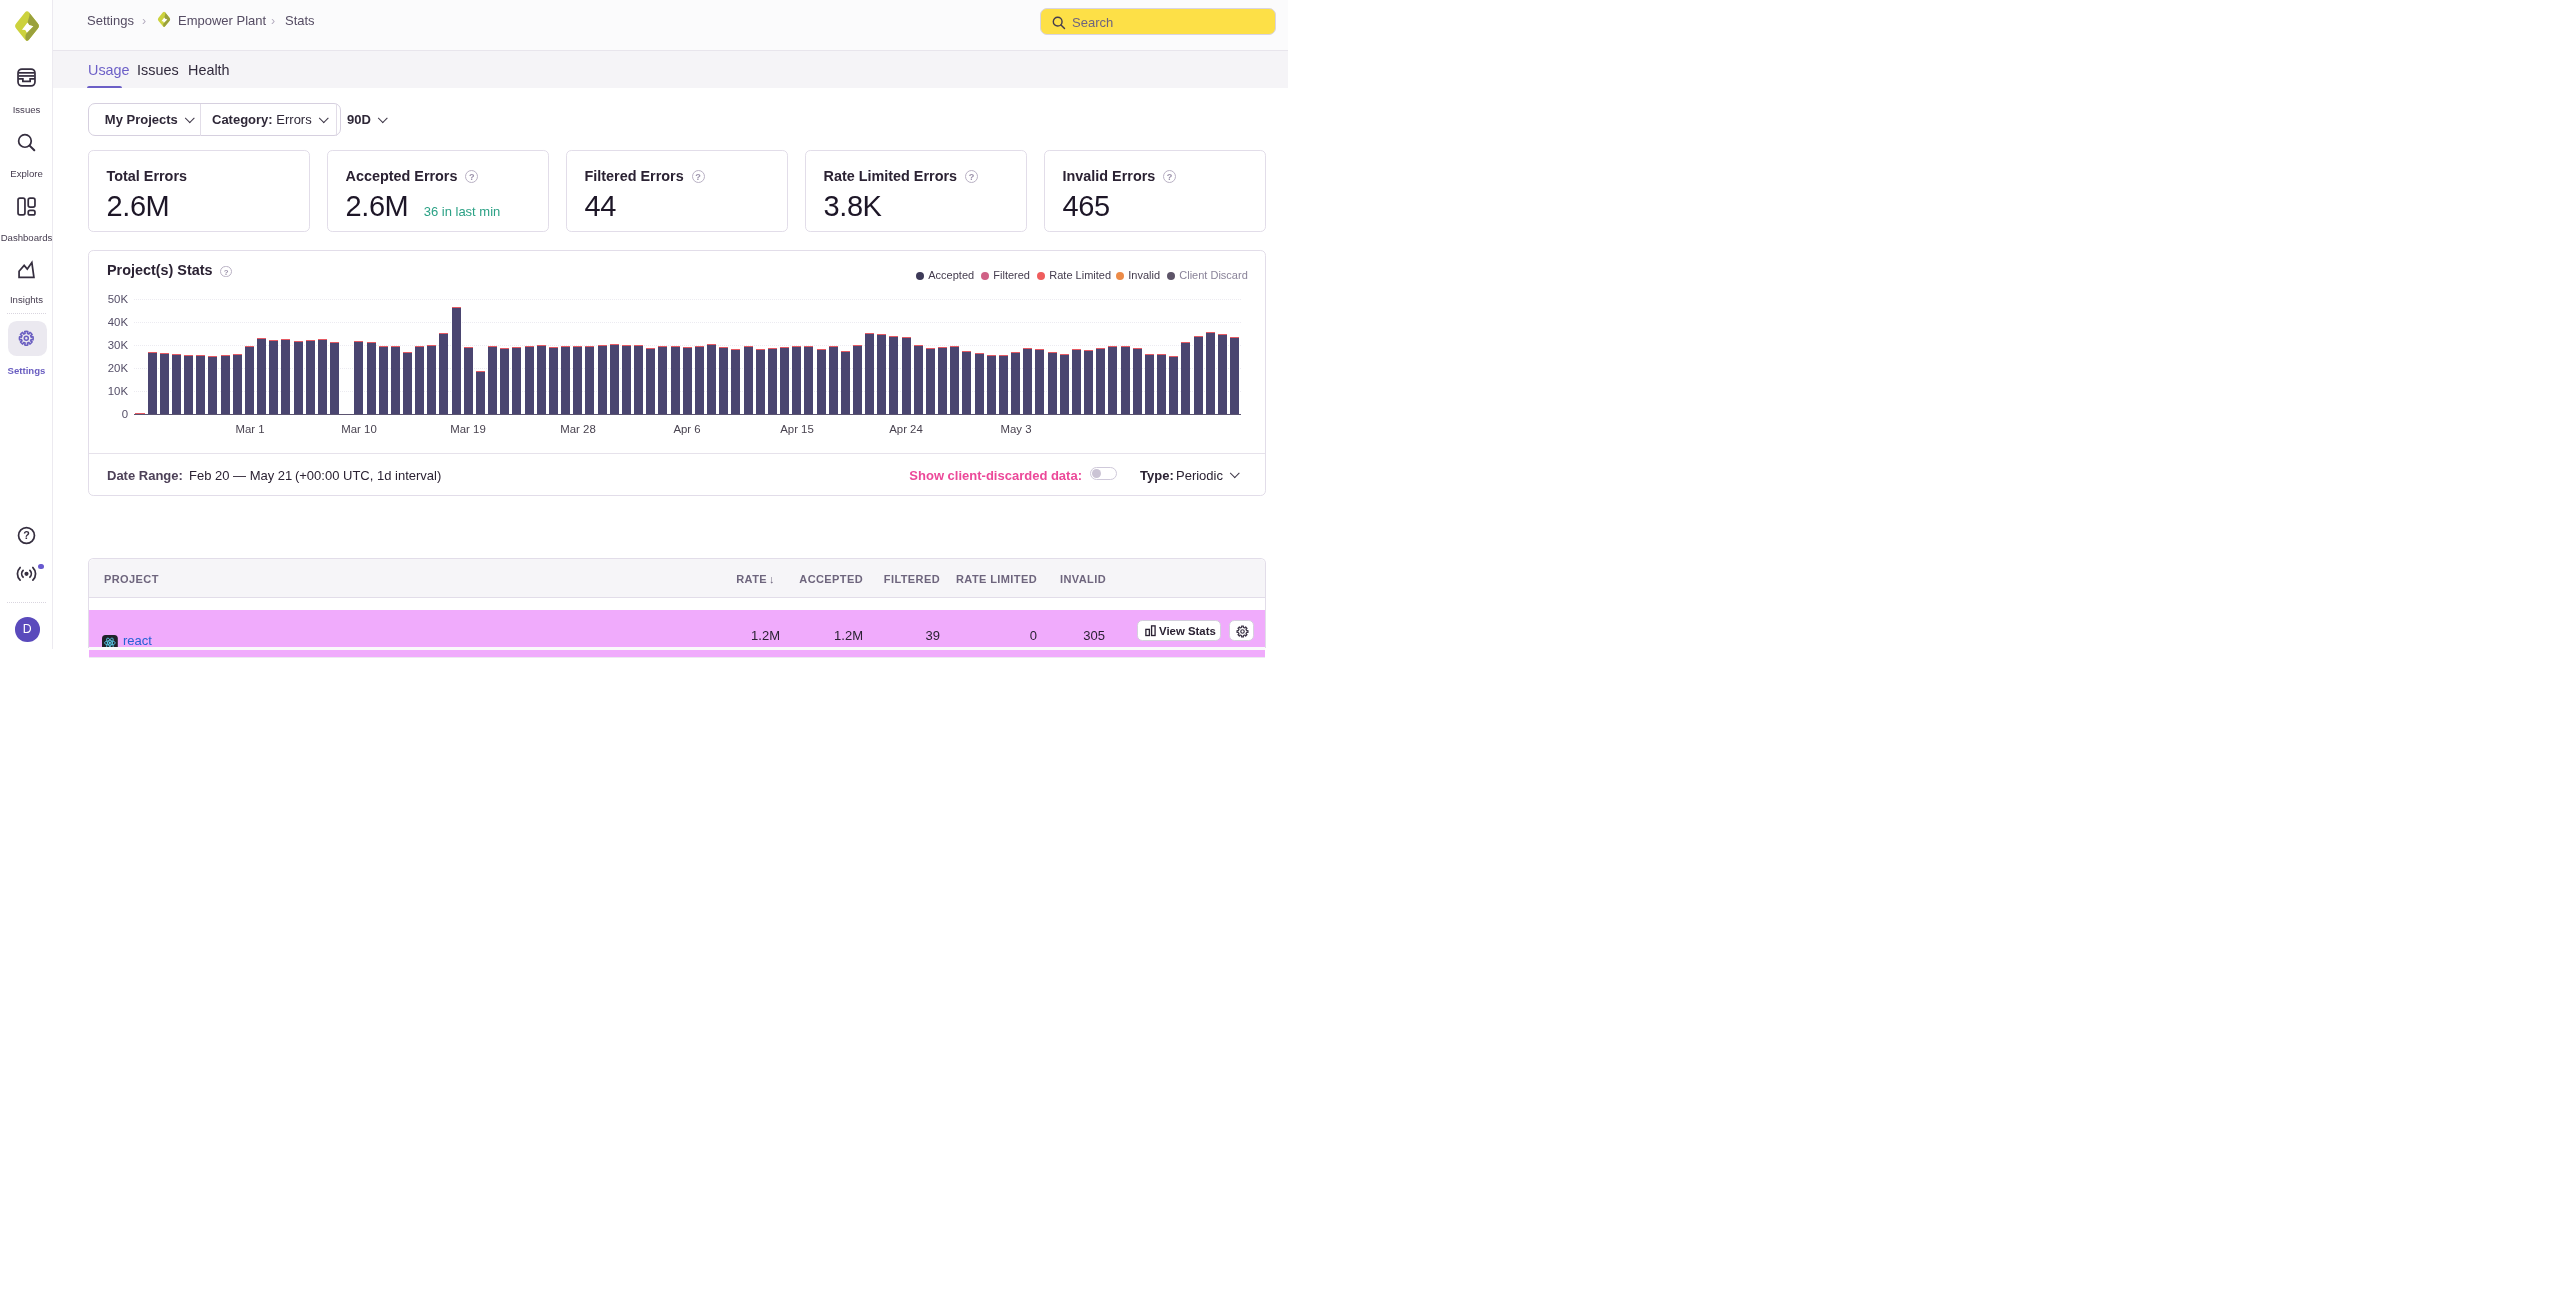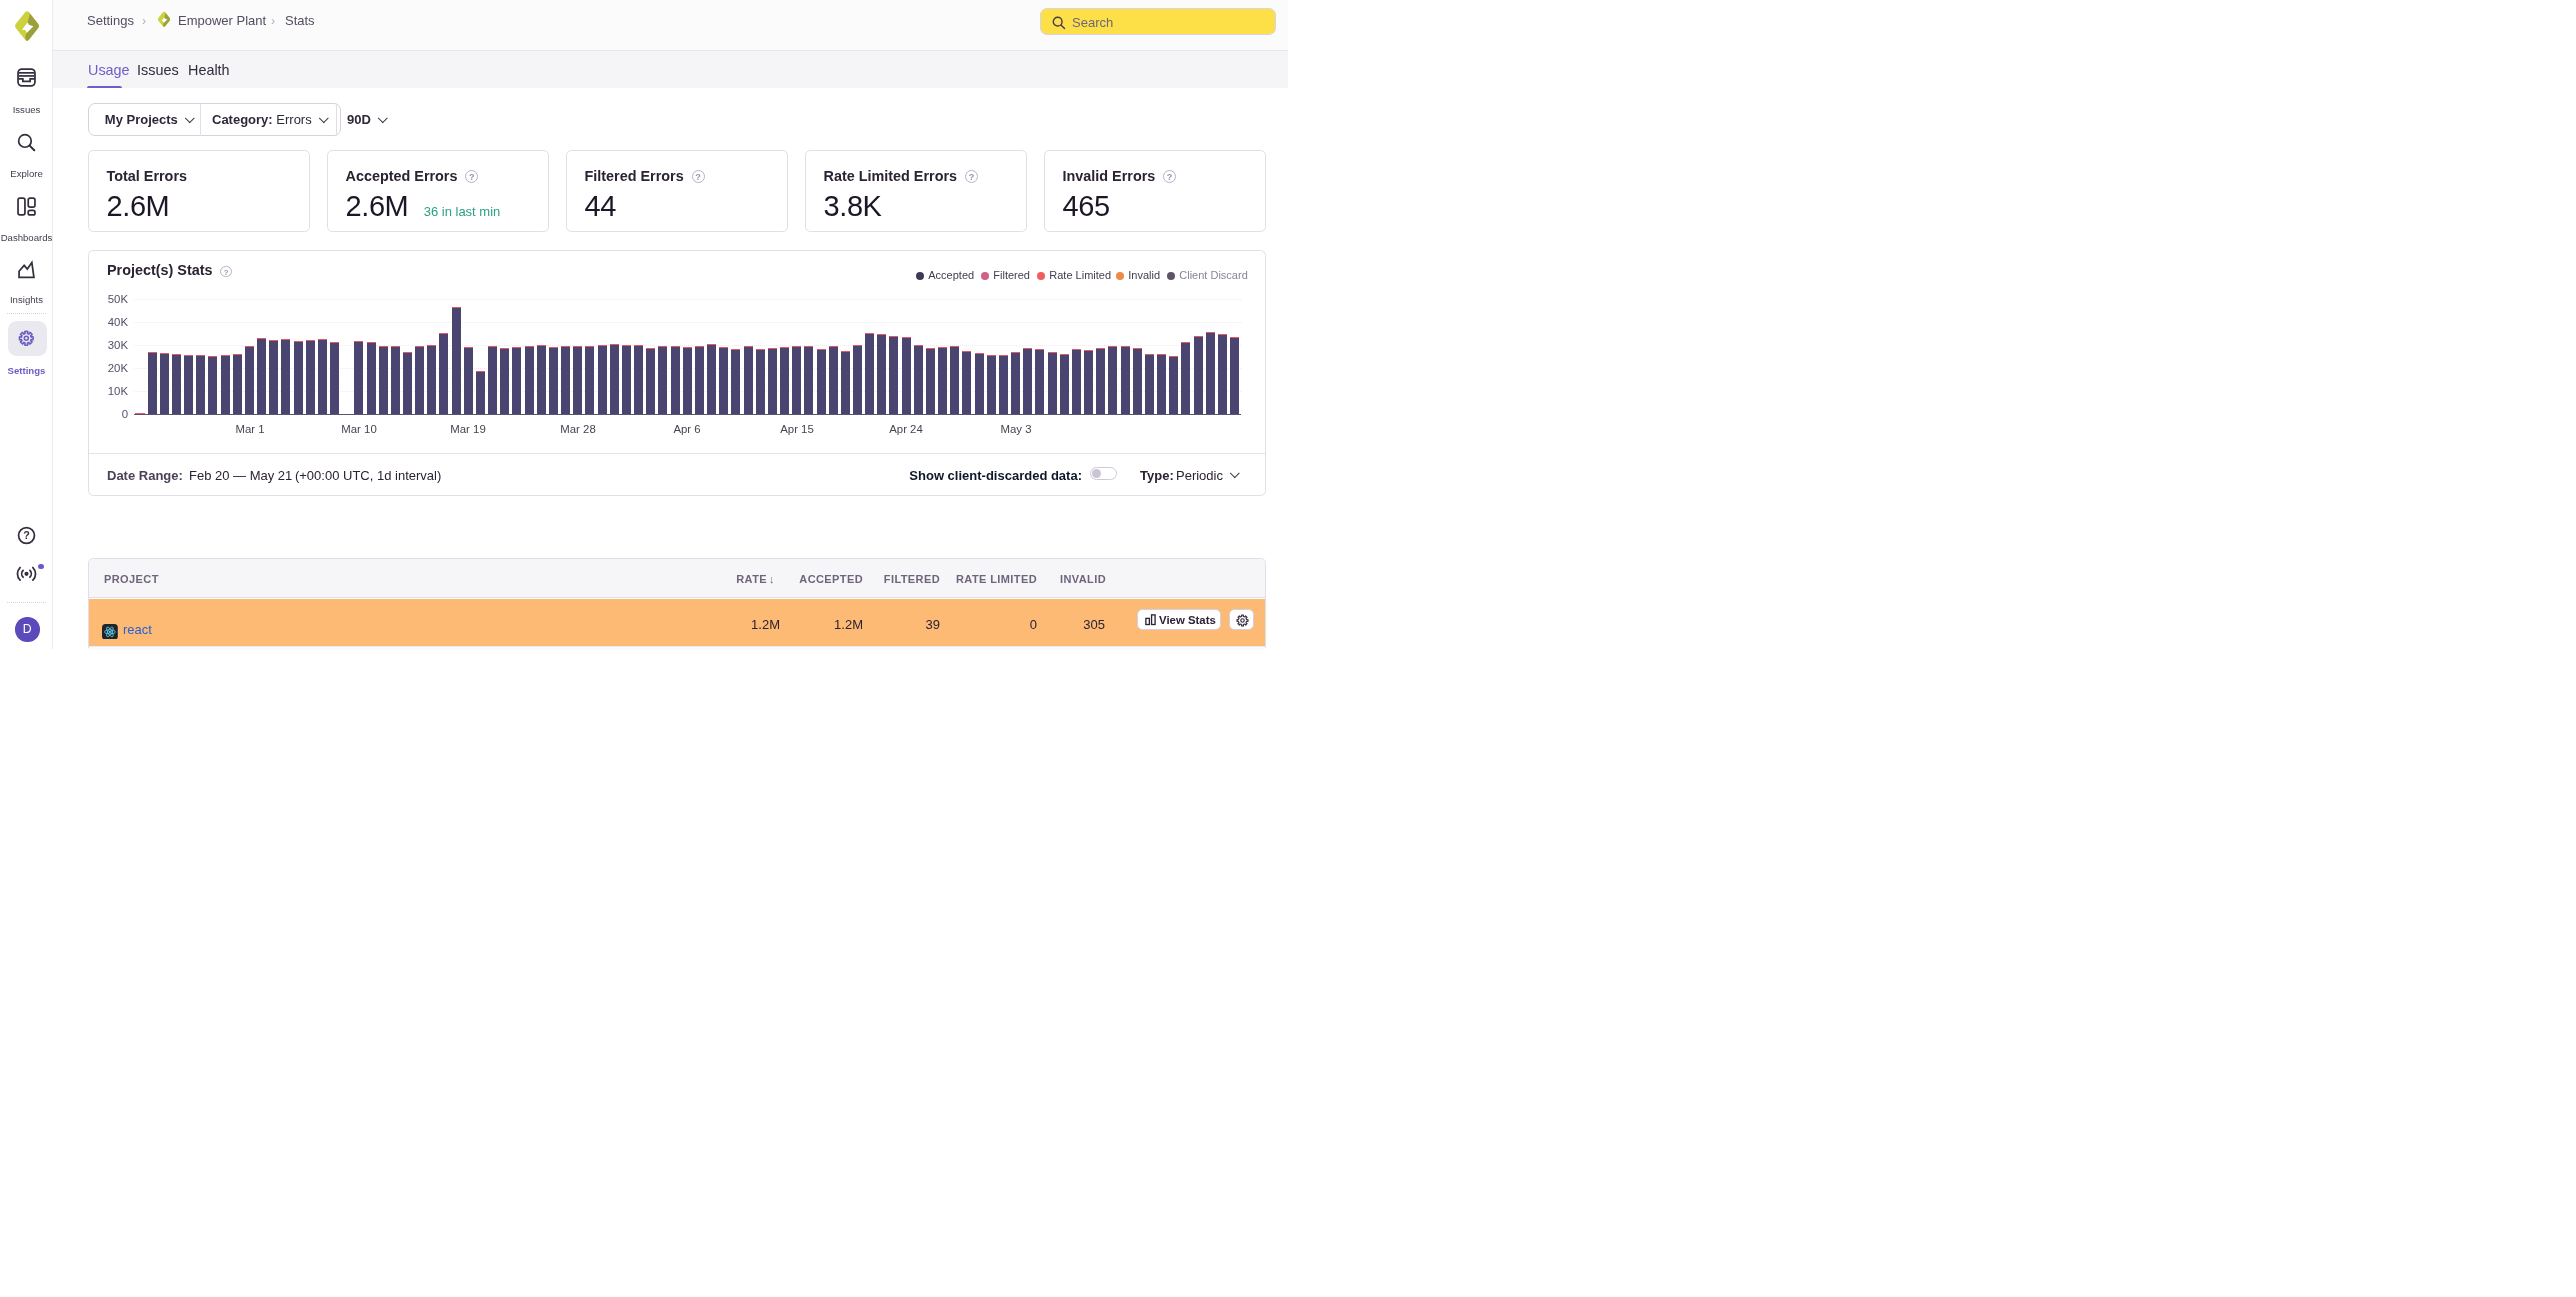--- a/index.html
+++ b/index.html
@@ -47,34 +47,34 @@
 #plot{position:absolute;left:45px;top:0;width:1107px;height:246px}
 .grid{position:absolute;left:0;width:1107px;height:0;border-top:0.9px dotted #ecebf1}
 .ylab{position:absolute;left:-45px;width:39px;text-align:right;font-size:11.4px;color:#554f68;line-height:14px}
 .xlab{position:absolute;top:172px;width:70px;text-align:center;font-size:11.4px;color:#494350}
 #axis{position:absolute;left:0;top:163px;width:1107px;height:1.2px;background:#5b5470}
 .bar{position:absolute;bottom:83px;width:9.3px;background:#4a4570}
 .bar i{display:block;width:100%;background:#e45a63}
 #cfoot{position:absolute;left:0;top:202px;width:1176px;height:43px;border-top:0.9px solid #e6e2eb;font-size:13px}
 #cfoot .dr{position:absolute;left:18px;top:14px;color:#4d4158;font-weight:700}
 #cfoot .drv{position:absolute;left:100px;top:14px;color:#2b2233}
-#cfoot .show{position:absolute;right:183px;top:14px;color:#0f172a;font-weight:700}
+#cfoot .show{position:absolute;right:183px;top:14px;color:#ec4899;font-weight:700}
 #toggle{position:absolute;left:1001px;top:12.7px;width:27px;height:13.6px;border:1.3px solid #cfc9da;border-radius:7.9px;background:#fff}
 #toggle i{position:absolute;left:1.3px;top:1.1px;width:8.8px;height:8.8px;border-radius:50%;background:#cbc4d5}
 #cfoot .type{position:absolute;left:1051px;top:14px;color:#2b2233;font-weight:700}
 #cfoot .typev{position:absolute;left:1087px;top:14px;color:#2b2233}
 
 #finput{left:35px;top:423px;width:1178px;height:32px;border-radius:5.3px;border-color:#d6d0df}
 #finput span{position:absolute;left:31.5px;top:7px;font-size:13px;color:#6e6580}
 
 #table{left:35px;top:470px;width:1178px;height:90px;border-radius:5.3px 5.3px 0 0;border-bottom:none}
 #thead{position:absolute;left:0;top:0;width:1176px;height:39px;background:#f6f5f8;border-bottom:0.9px solid #e2dde9;border-radius:5.3px 5.3px 0 0}
 #thead div{position:absolute;top:14px;font-size:11px;font-weight:700;color:#6e657d;letter-spacing:0.4px;white-space:nowrap}
 .colr{text-align:right}
-#trow{position:absolute;left:0;top:40px;width:1176px;height:48px;background:#fdba74;border-bottom:0.9px solid #eceaf0}
+#trow{position:absolute;left:0;top:51px;width:1176px;height:48px;background:#f0abfc;border-bottom:0.9px solid #eceaf0}
 #trow .cell{position:absolute;top:18.4px;font-size:13px;color:#2b2233;text-align:right}
 #tfootband{position:absolute;left:0;top:88px;width:1176px;height:2.6px;background:#fafafb}
 .btn{position:absolute;border:0.9px solid #d5cfde;border-radius:5.3px;background:#fff}
 </style></head>
 <body>
 
 <div id="side">
   <svg class="abs" style="left:14px;top:9.6px" width="26" height="32" viewBox="0 0 30 37">
     <defs>
         <clipPath id="diaA">

